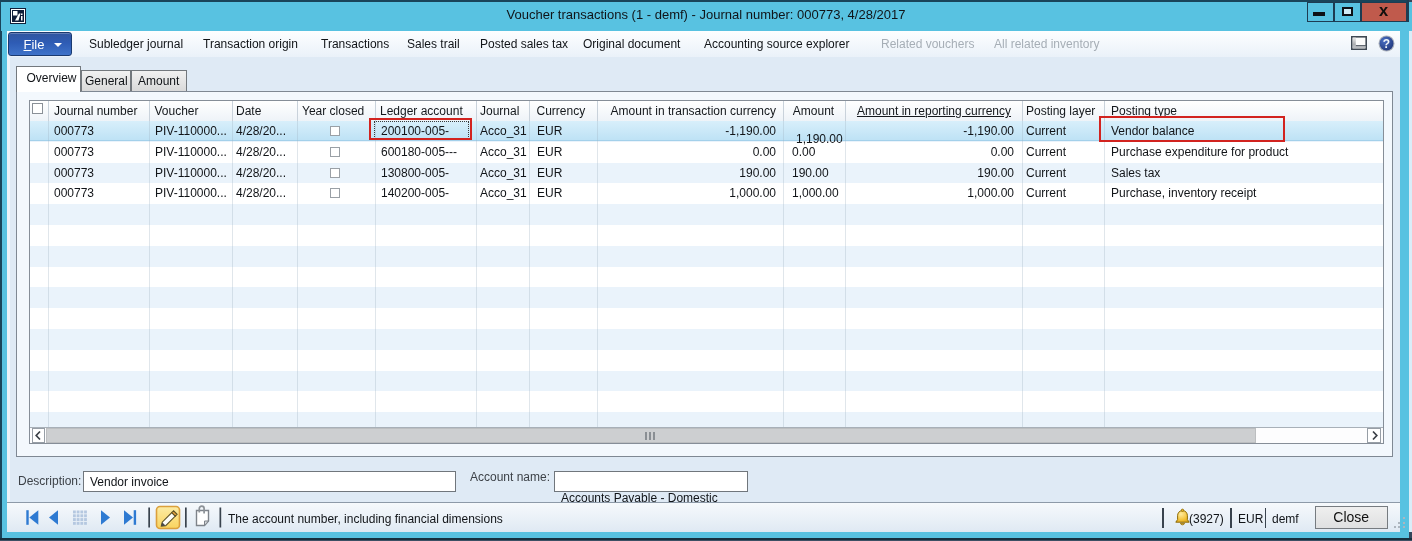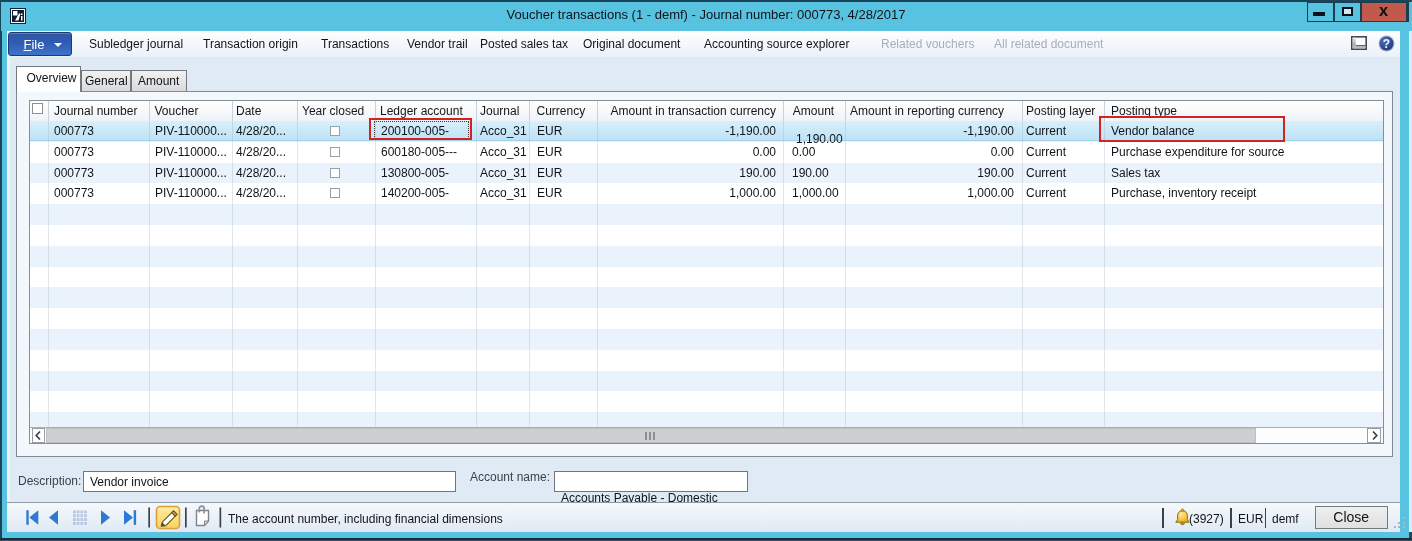--- a/index.html
+++ b/index.html
@@ -48,26 +48,26 @@
 
 <div class="a" style="left:7px;top:31px;width:1393px;height:25.5px;background:linear-gradient(#fdfeff,#eaf1f9);border-bottom:1.6px solid #6e7985;box-sizing:content-box;"></div>
 
 <div class="a" style="left:8px;top:31.5px;width:64px;height:24px;background:linear-gradient(#30559f,#2e5cb5 45%,#3f73c9);border:1.3px solid #1a3a70;border-radius:3px;box-sizing:border-box;box-shadow:inset 0 1px 0 rgba(255,255,255,0.25);"></div>
 <div class="a" style="left:23.5px;top:37px;font-size:13px;color:#ffffff;"><span style="text-decoration:underline;">F</span>ile</div>
 <div class="a" style="left:53.5px;top:43px;width:0;height:0;border-left:4px solid transparent;border-right:4px solid transparent;border-top:4.5px solid #ffffff;"></div>
 
 <div class="t" style="left:89px;top:37px;">Subledger journal</div>
 <div class="t" style="left:203px;top:37px;">Transaction origin</div>
 <div class="t" style="left:321px;top:37px;">Transactions</div>
-<div class="t" style="left:407px;top:37px;">Vendor trail</div>
+<div class="t" style="left:407px;top:37px;">Sales trail</div>
 <div class="t" style="left:480px;top:37px;">Posted sales tax</div>
 <div class="t" style="left:583px;top:37px;">Original document</div>
 <div class="t" style="left:704px;top:37px;">Accounting source explorer</div>
 <div class="t" style="left:881px;top:37px;color:#a6aeb6;text-align:center;">Related vouchers</div>
-<div class="t" style="left:994px;top:37px;color:#a6aeb6;">All related document</div>
+<div class="t" style="left:994px;top:37px;color:#a6aeb6;">All related inventory</div>
 
 <svg class="a" style="left:1351px;top:36px;" width="16" height="14" viewBox="0 0 16 14">
   <rect x="0.8" y="0.8" width="14.4" height="12.4" fill="#fbfbfb" stroke="#3f4853" stroke-width="1.6"></rect>
   <linearGradient id="lg1" x1="0" y1="0" x2="0" y2="1">
       <stop offset="0" stop-color="#e8e8e8"></stop>
       <stop offset="1" stop-color="#9fa2a6"></stop>
     </linearGradient>
   <rect x="1.6" y="1.6" width="3.2" height="8.2" fill="url(#lg1)"></rect>
   <rect x="1.6" y="9.8" width="12.8" height="2.6" fill="#b9bcc0"></rect>
   <rect x="4.8" y="9.2" width="10" height="0.9" fill="#3f4853"></rect>
@@ -137,21 +137,21 @@
 
 <div class="hd" style="left:54px;top:104px;">Journal number</div>
 <div class="hd" style="left:154.5px;top:104px;">Voucher</div>
 <div class="hd" style="left:236px;top:104px;">Date</div>
 <div class="hd" style="left:302px;top:104px;">Year closed</div>
 <div class="hd" style="left:380px;top:104px;">Ledger account</div>
 <div class="hd" style="left:480px;top:104px;">Journal</div>
 <div class="hd" style="left:536.5px;top:104px;">Currency</div>
 <div class="hd" style="left:600px;top:104px;width:176px;text-align:right;">Amount in transaction currency</div>
 <div class="hd" style="left:782.5px;top:104px;width:62px;text-align:center;">Amount</div>
-<div class="hd" style="left:850px;top:104px;width:168px;text-align:left;">Amount in reporting currency</div>
+<div class="hd" style="left:850px;top:104px;width:168px;text-align:center;text-decoration:underline;">Amount in reporting currency</div>
 <div class="hd" style="left:1026px;top:104px;">Posting layer</div>
 <div class="hd" style="left:1111px;top:104px;">Posting type</div>
 
 <div id="rows">
     <div class="t" style="left:54px;top:124.0px;">000773</div>
     <div class="t" style="left:155px;top:124.0px;">PIV-110000...</div>
     <div class="t" style="left:236px;top:124.0px;">4/28/20...</div>
     <div class="t" style="left:381px;top:124.0px;">200100-005-</div>
     <div class="t" style="left:480px;top:124.0px;">Acco_31</div>
     <div class="t" style="left:537px;top:124.0px;">EUR</div>
@@ -163,21 +163,21 @@
     <div class="t" style="left:54px;top:144.8px;">000773</div>
     <div class="t" style="left:155px;top:144.8px;">PIV-110000...</div>
     <div class="t" style="left:236px;top:144.8px;">4/28/20...</div>
     <div class="t" style="left:381px;top:144.8px;">600180-005---</div>
     <div class="t" style="left:480px;top:144.8px;">Acco_31</div>
     <div class="t" style="left:537px;top:144.8px;">EUR</div>
     <div class="t" style="left:600px;top:144.8px;width:176px;text-align:right;">0.00</div>
     <div class="t" style="left:792px;top:144.8px;">0.00</div>
     <div class="t" style="left:846px;top:144.8px;width:168px;text-align:right;">0.00</div>
     <div class="t" style="left:1026px;top:144.8px;">Current</div>
-    <div class="t" style="left:1111px;top:144.8px;">Purchase expenditure for source</div>
+    <div class="t" style="left:1111px;top:144.8px;">Purchase expenditure for product</div>
     <div class="t" style="left:54px;top:165.6px;">000773</div>
     <div class="t" style="left:155px;top:165.6px;">PIV-110000...</div>
     <div class="t" style="left:236px;top:165.6px;">4/28/20...</div>
     <div class="t" style="left:381px;top:165.6px;">130800-005-</div>
     <div class="t" style="left:480px;top:165.6px;">Acco_31</div>
     <div class="t" style="left:537px;top:165.6px;">EUR</div>
     <div class="t" style="left:600px;top:165.6px;width:176px;text-align:right;">190.00</div>
     <div class="t" style="left:792px;top:165.6px;">190.00</div>
     <div class="t" style="left:846px;top:165.6px;width:168px;text-align:right;">190.00</div>
     <div class="t" style="left:1026px;top:165.6px;">Current</div>

